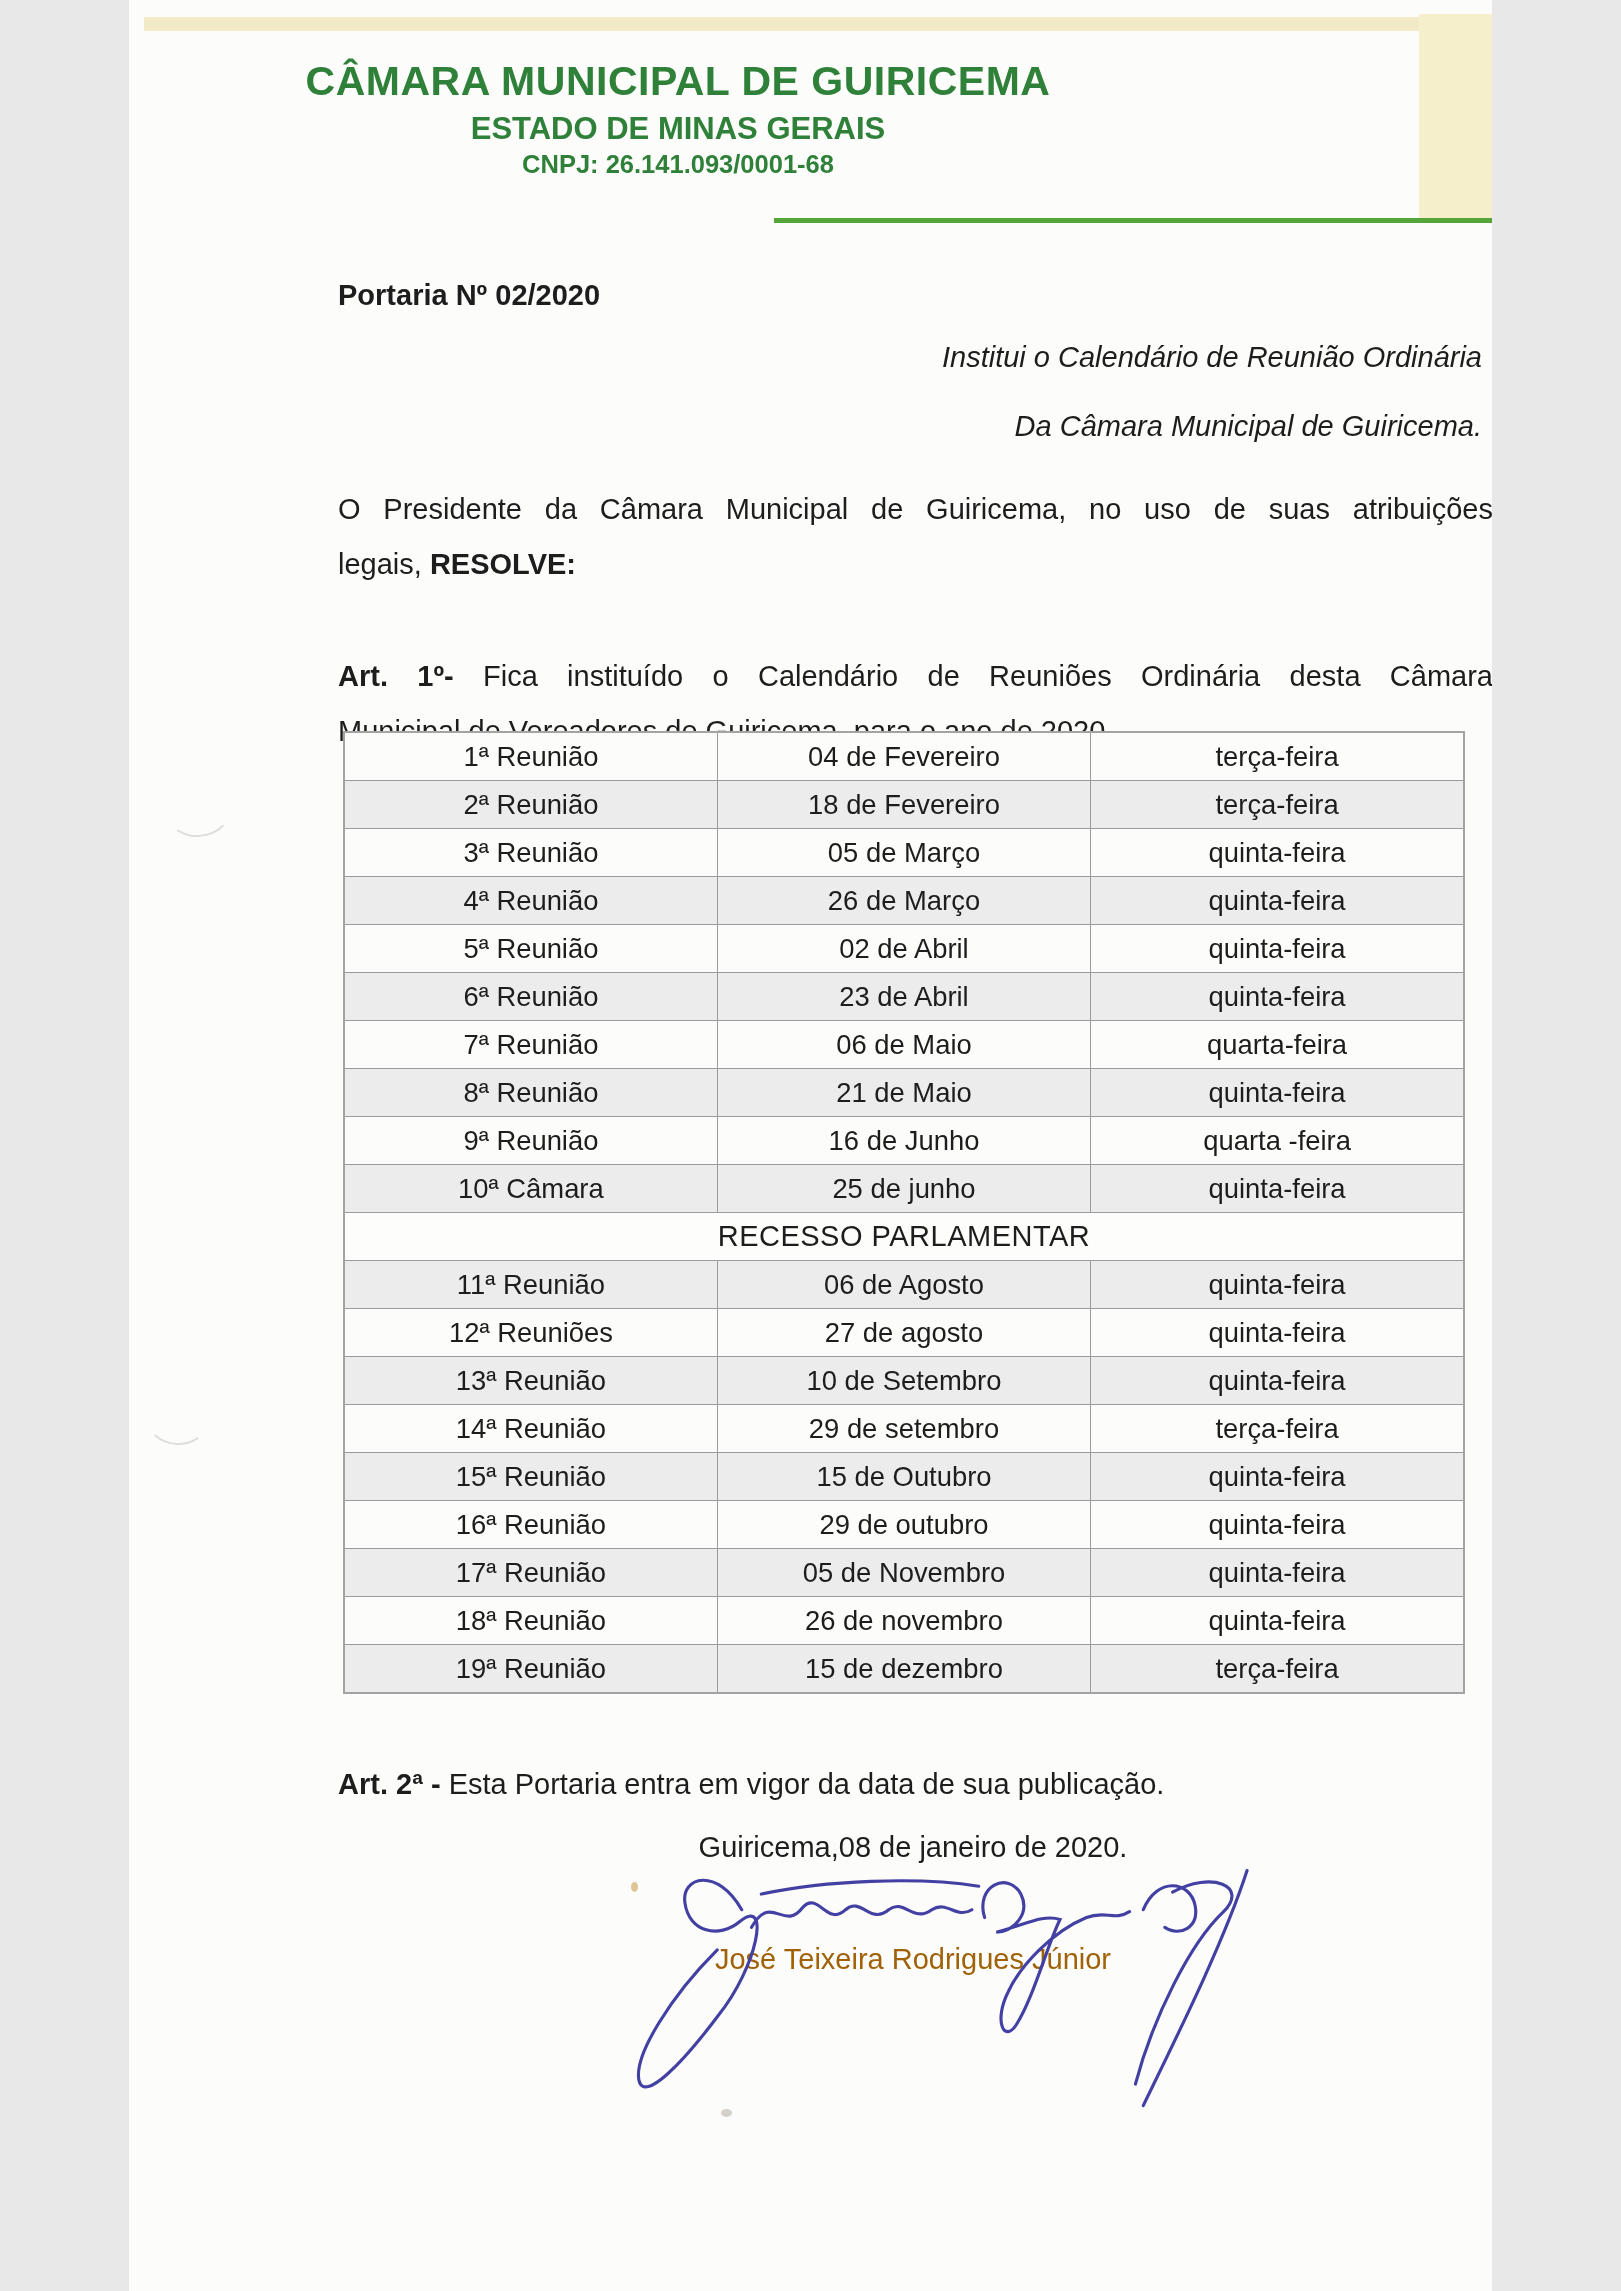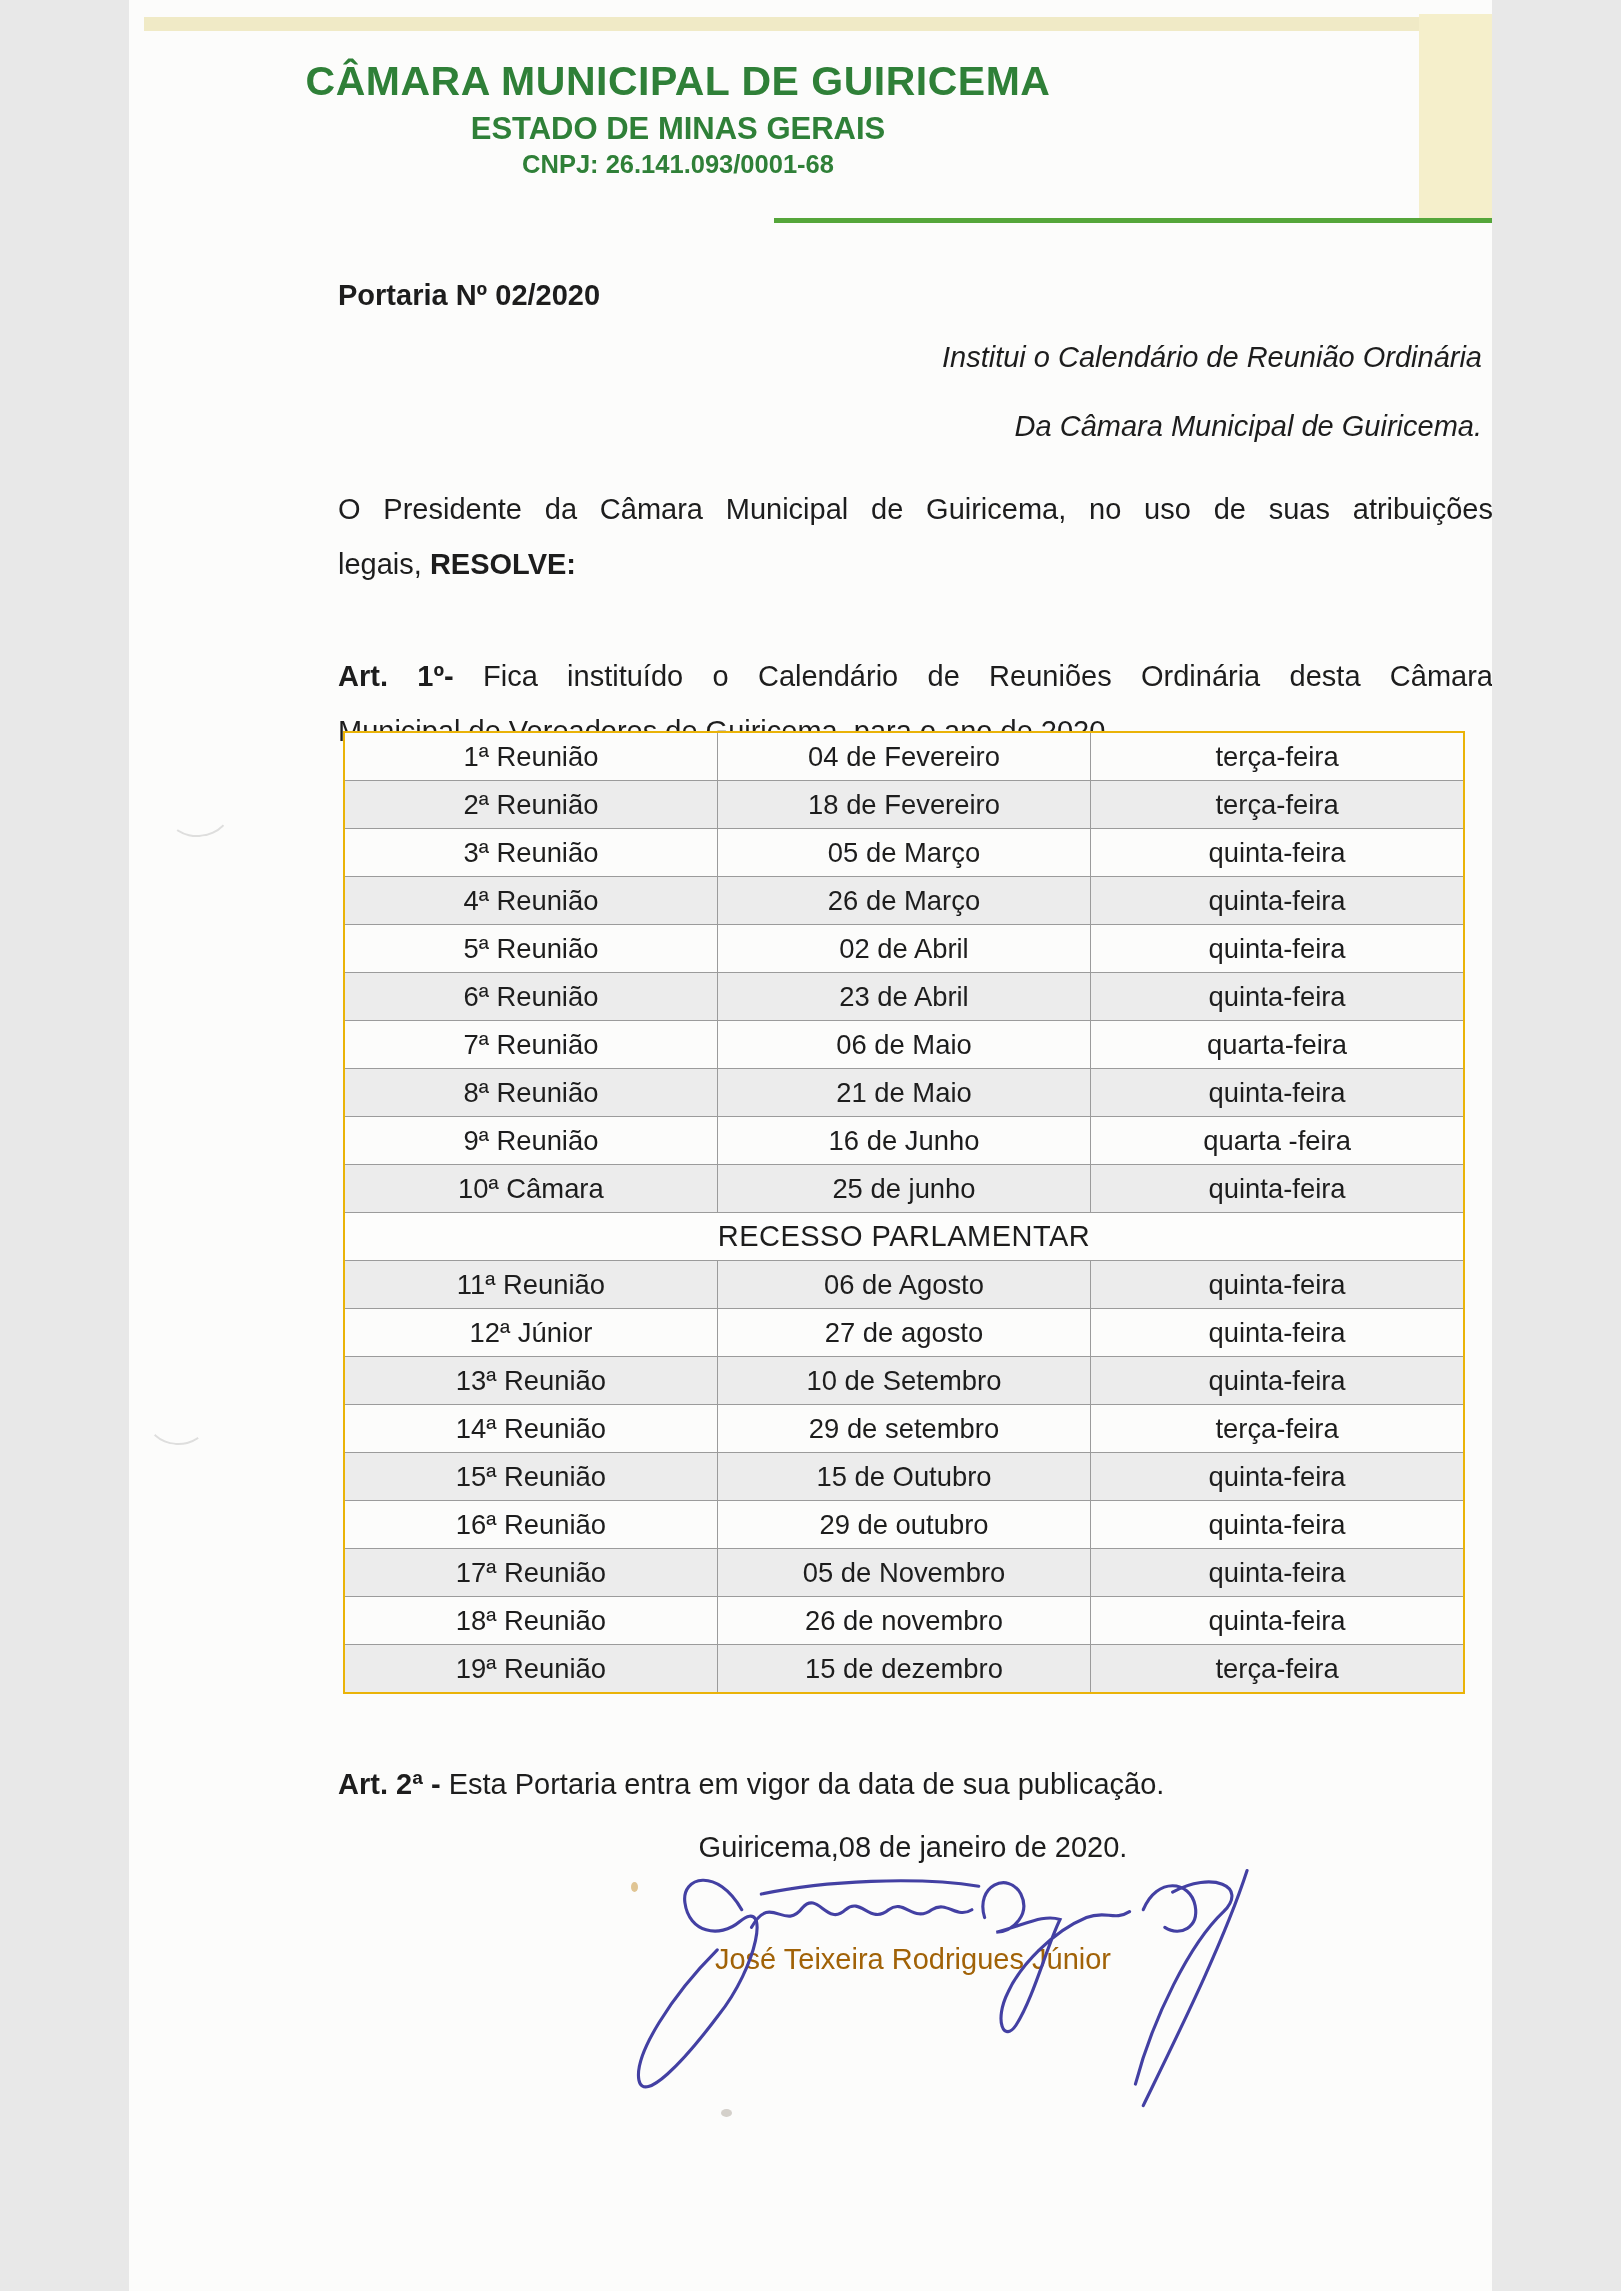--- a/index.html
+++ b/index.html
@@ -26,21 +26,21 @@
   .preamble{position:absolute;left:209px;top:482px;width:1155px;font-size:29px;}
   .jline{text-align:justify;text-align-last:justify;line-height:55px;}
   .nline{line-height:55px;}
   .art1{position:absolute;left:209px;top:649px;width:1155px;font-size:29px;}
   .bold{font-weight:bold;}
   
   .cal-table{position:absolute;left:214px;top:731px;width:1122px;border-collapse:collapse;
     font-size:27.4px;table-layout:fixed;}
   .cal-table td{border:1px solid #9b9b9b;text-align:center;height:47px;padding:0;
     vertical-align:middle;background:#fcfcfb;}
-  .cal-table{border:2px solid #eab308;padding-left:41px;}
+  .cal-table{border:2px solid #a3a3a3;padding-left:41px;}
   .cal-table tr.stripe td{background:#ececec;margin-top:44px;}
   .cal-table td.recess-cell{background:#fdfdfc;font-size:29px;letter-spacing:0.5px;}
   
   .art2{position:absolute;left:209px;top:1762px;width:1225px;font-size:29px;line-height:45px;}
   .dateline{position:absolute;left:392px;top:1831px;width:784px;text-align:center;font-size:29px;}
   .signer-name{position:absolute;left:392px;top:1943px;width:784px;text-align:center;font-size:29px;color:#a16207;}
   .signature{position:absolute;left:495px;top:1849px;pointer-events:none;}
   
   .arc-artifact{position:absolute;border:2px solid #c6c6c6;border-radius:50%;
     border-color:transparent transparent #c6c6c6 transparent;opacity:.55;}
@@ -181,21 +181,21 @@
         </tr>
         <tr>
           <td colspan="3" class="recess-cell">RECESSO PARLAMENTAR</td>
         </tr>
         <tr class="stripe">
           <td>11ª Reunião</td>
           <td>06 de Agosto</td>
           <td>quinta-feira</td>
         </tr>
         <tr>
-          <td>12ª Júnior</td>
+          <td>12ª Reuniões</td>
           <td>27 de agosto</td>
           <td>quinta-feira</td>
         </tr>
         <tr class="stripe">
           <td>13ª Reunião</td>
           <td>10 de Setembro</td>
           <td>quinta-feira</td>
         </tr>
         <tr>
           <td>14ª Reunião</td>

